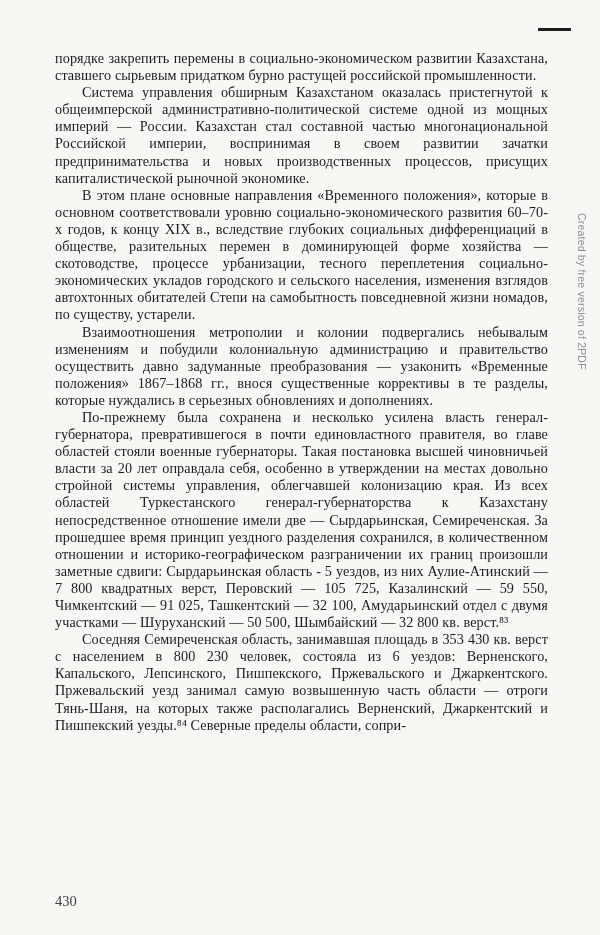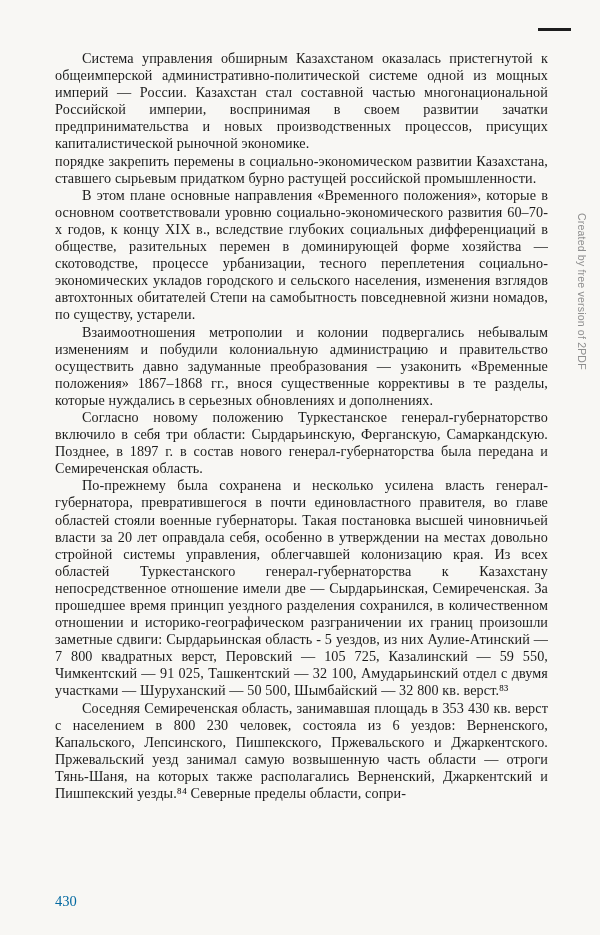--- a/index.html
+++ b/index.html
@@ -52,38 +52,37 @@
     font-size: 10.5px;
     color: #8f8f8f;
     letter-spacing: 0.2px;
     white-space: nowrap;
   }
   .page-number {
     position: absolute;
     left: 55px;
     top: 893px;
     font-size: 14.5px;
-    color: #0369a1;
+    color: #404040;
     text-align: center;
   }
 </style>
 </head>
 <body>
 
 <div class="page">
 
   <div class="scan-dash"></div>
 
   <div class="watermark">Created by free version of 2PDF</div>
 
   <div class="text-block">
+    <p class="para no-indent">порядке закрепить перемены в социально-экономическом развитии Казахстана, ставшего сырьевым придатком бурно растущей российской промышленности.</p>
     <p class="para">Система управления обширным Казахстаном оказалась пристегнутой к общеимперской административно-политической системе одной из мощных империй — России. Казахстан стал составной частью многонациональной Российской империи, воспринимая в своем развитии зачатки предпринимательства и новых производственных процессов, присущих капиталистической рыночной экономике.</p>
-    <p class="para no-indent">порядке закрепить перемены в социально-экономическом развитии Казахстана, ставшего сырьевым придатком бурно растущей российской промышленности.</p>
     <p class="para">В этом плане основные направления «Временного положения», которые в основном соответствовали уровню социально-экономического развития 60–70-х годов, к концу XIX в., вследствие глубоких социальных дифференциаций в обществе, разительных перемен в доминирующей форме хозяйства — скотоводстве, процессе урбанизации, тесного переплетения социально-экономических укладов городского и сельского населения, изменения взглядов автохтонных обитателей Степи на самобытность повседневной жизни номадов, по существу, устарели.</p>
     <p class="para">Взаимоотношения метрополии и колонии подвергались небывалым изменениям и побудили колониальную администрацию и правительство осуществить давно задуманные преобразования — узаконить «Временные положения» 1867–1868 гг., внося существенные коррективы в те разделы, которые нуждались в серьезных обновлениях и дополнениях.</p>
-    <p class="para">Согласно новому положению Туркестанское генерал-губернаторство включило в себя три области: Сырдарьинскую, Ферганскую, Самаркандскую. Позднее, в 1897 г. в состав нового генерал-губернаторства была передана и Семиреченская область.</p>
     <p class="para">По-прежнему была сохранена и несколько усилена власть генерал-губернатора, превратившегося в почти единовластного правителя, во главе областей стояли военные губернаторы. Такая постановка высшей чиновничьей власти за 20 лет оправдала себя, особенно в утверждении на местах довольно стройной системы управления, облегчавшей колонизацию края. Из всех областей Туркестанского генерал-губернаторства к Казахстану непосредственное отношение имели две — Сырдарьинская, Семиреченская. За прошедшее время принцип уездного разделения сохранился, в количественном отношении и историко-географическом разграничении их границ произошли заметные сдвиги: Сырдарьинская область - 5 уездов, из них Аулие-Атинский — 7 800 квадратных верст, Перовский — 105 725, Казалинский — 59 550, Чимкентский — 91 025, Ташкентский — 32 100, Амударьинский отдел с двумя участками — Шуруханский — 50 500, Шымбайский — 32 800 кв. верст.⁸³</p>
     <p class="para">Соседняя Семиреченская область, занимавшая площадь в 353 430 кв. верст с населением в 800 230 человек, состояла из 6 уездов: Верненского, Капальского, Лепсинского, Пишпекского, Пржевальского и Джаркентского. Пржевальский уезд занимал самую возвышенную часть области — отроги Тянь-Шаня, на которых также располагались Верненский, Джаркентский и Пишпекский уезды.⁸⁴ Северные пределы области, сопри-</p>
   </div>
 
   <div class="page-number">430</div>
 
 </div>
 
 </body></html>

